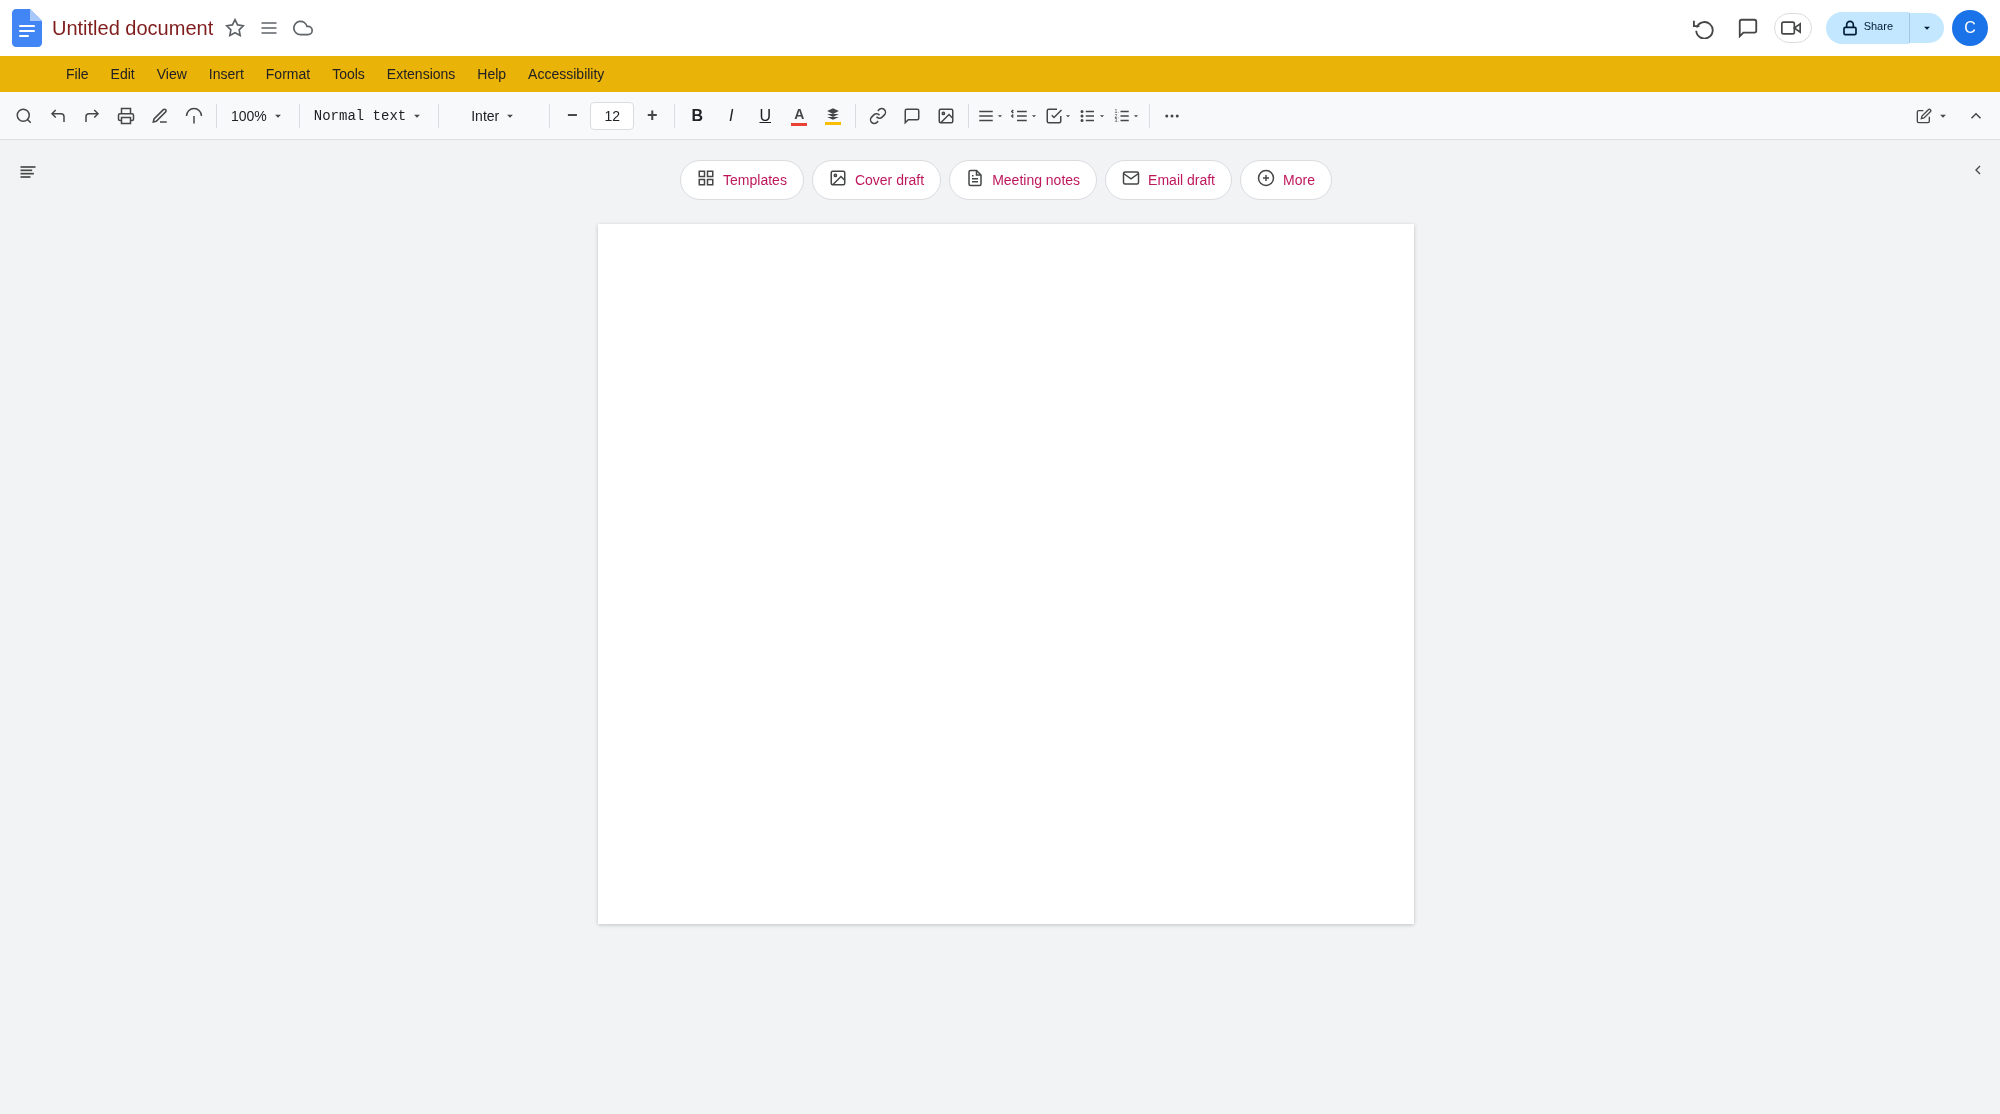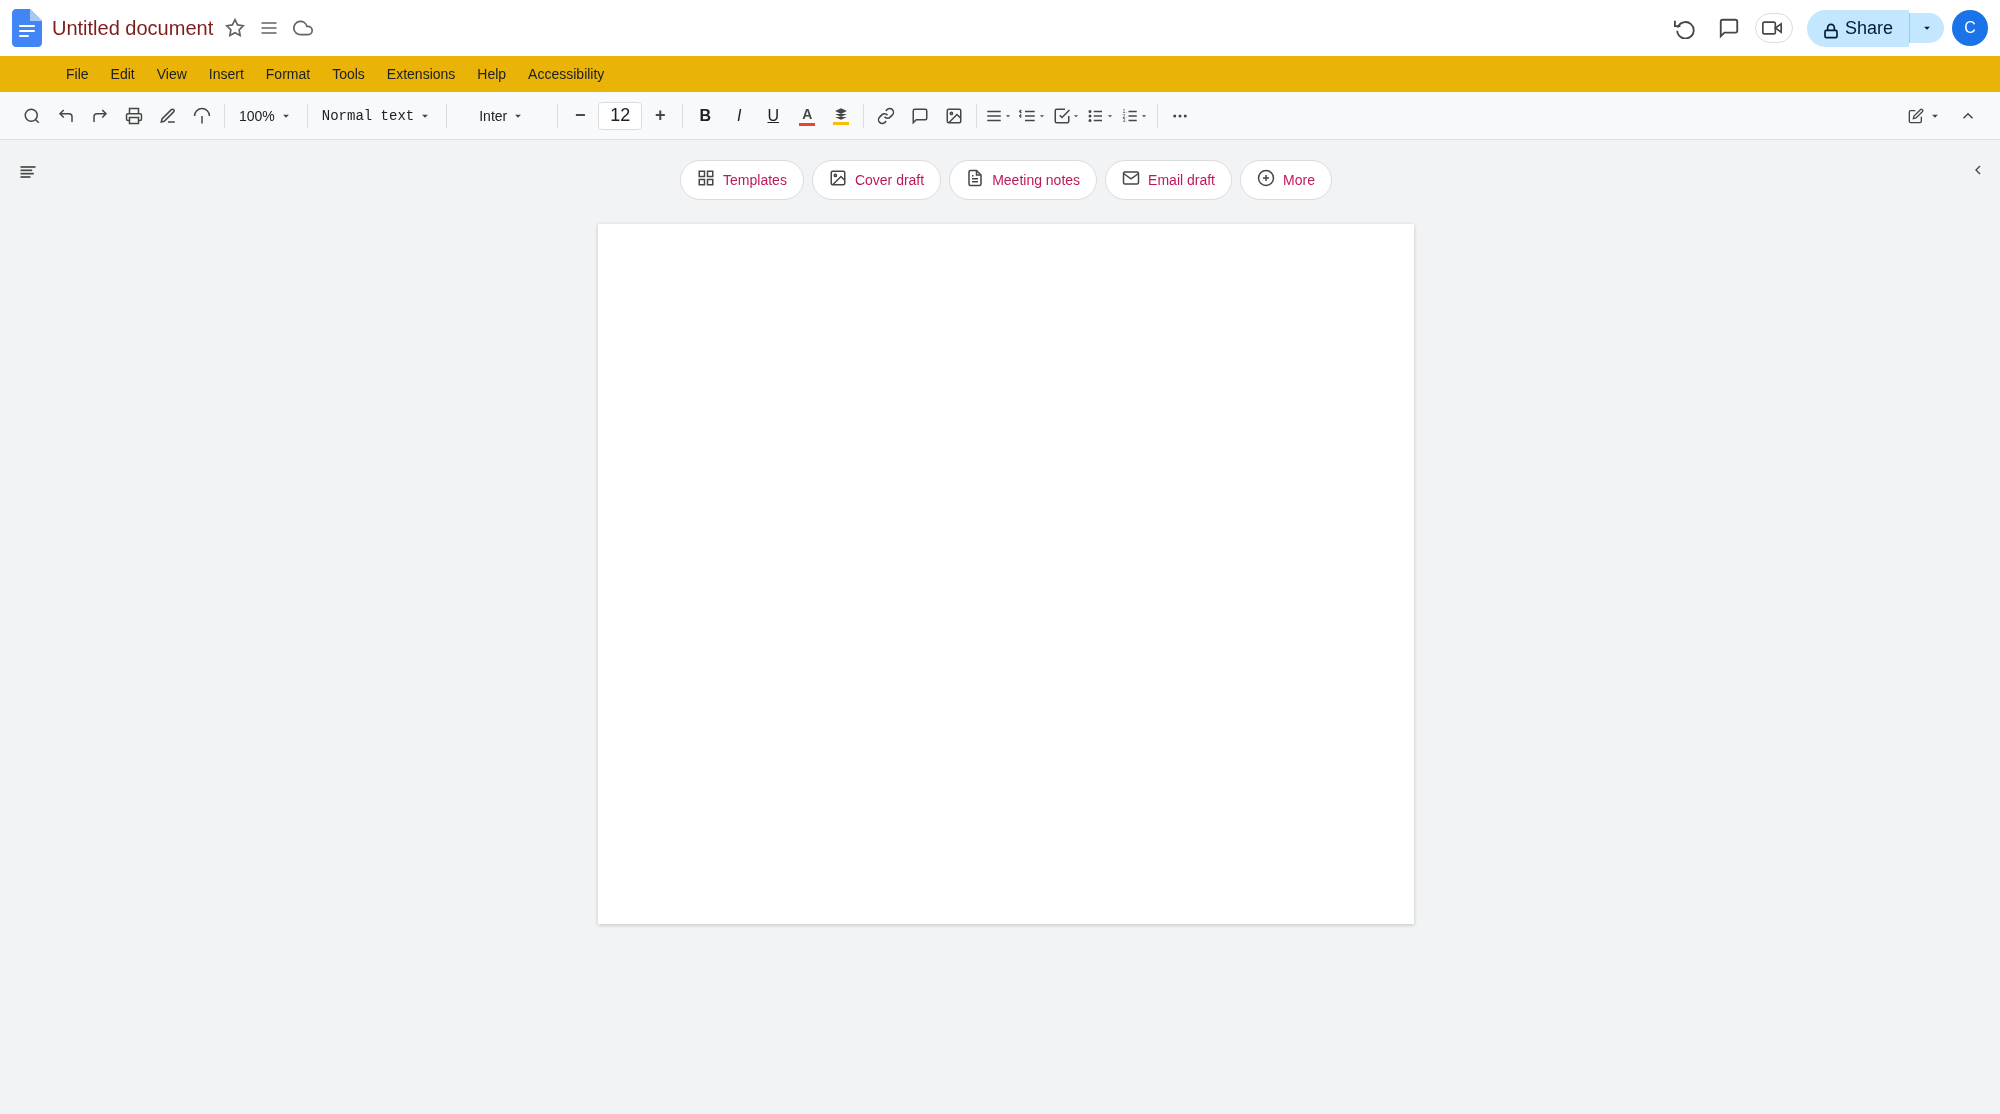--- a/index.html
+++ b/index.html
@@ -58,27 +58,27 @@
       border: 1px solid #dadce0;
       border-radius: 20px;
       padding: 4px 10px 4px 6px;
       cursor: pointer;
       gap: 4px;
       font-size: 14px;
       color: #444746;
     }
     .share-btn {
       display: flex;
-      align-items: flex-end;
+      align-items: flex-start;
       background: #c2e7ff;
       border: none;
       border-radius: 20px 0 0 20px;
       padding: 8px 16px;
       cursor: pointer;
-      font-size: 18px;
+      font-size: 11px;
       font-weight: 500;
       color: #001d35;
       gap: 6px;
     }
     .share-dropdown {
       background: #c2e7ff;
       border: none;
       border-left: 1px solid #9dc8e8;
       border-radius: 0 20px 20px 0;
       padding: 8px 10px;
@@ -116,21 +116,21 @@
       font-size: 14px;
       color: #202124;
       cursor: pointer;
       border-radius: 4px;
     }
 
     
     .toolbar {
       display: flex;
       align-items: center;
-      padding: 4px 16px;
+      padding: 4px 8px;
       height: 48px;
       background: #f8f9fa;
       border-bottom: 1px solid #e0e0e0;
       gap: 2px;
       flex-wrap: nowrap;
     }
     .toolbar-btn {
       width: 32px;
       height: 32px;
       display: flex;
@@ -163,21 +163,21 @@
       color: #202124;
       gap: 4px;
       flex-shrink: 0;
     }
     .font-size-input {
       width: 44px;
       height: 28px;
       border: 1px solid #dadce0;
       border-radius: 4px;
       text-align: center;
-      font-size: 18px;
+      font-size: 14px;
       color: #202124;
       background: #fff;
       flex-shrink: 0;
     }
     .toolbar-text-btn {
       width: 32px;
       height: 32px;
       display: flex;
       align-items: center;
       justify-content: center;

